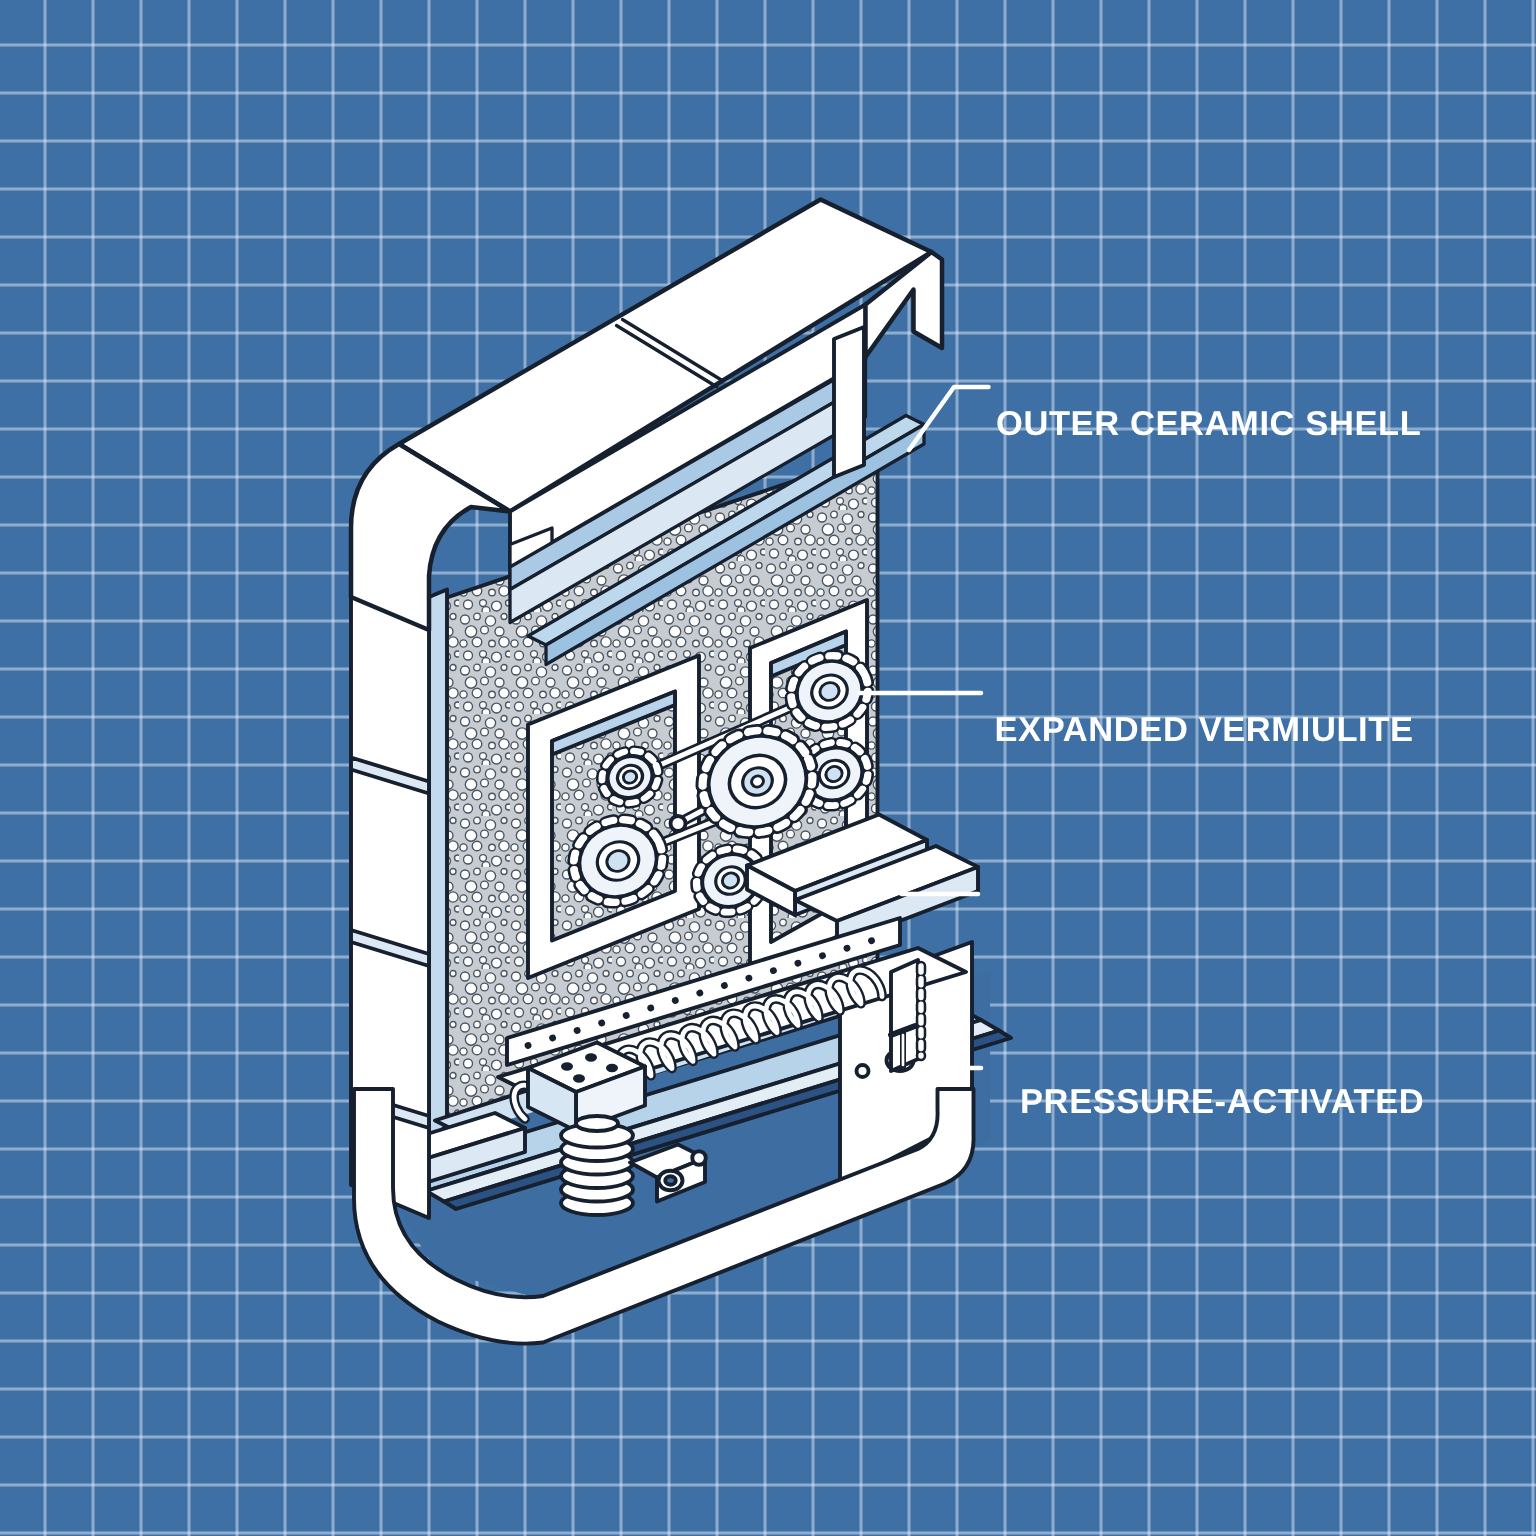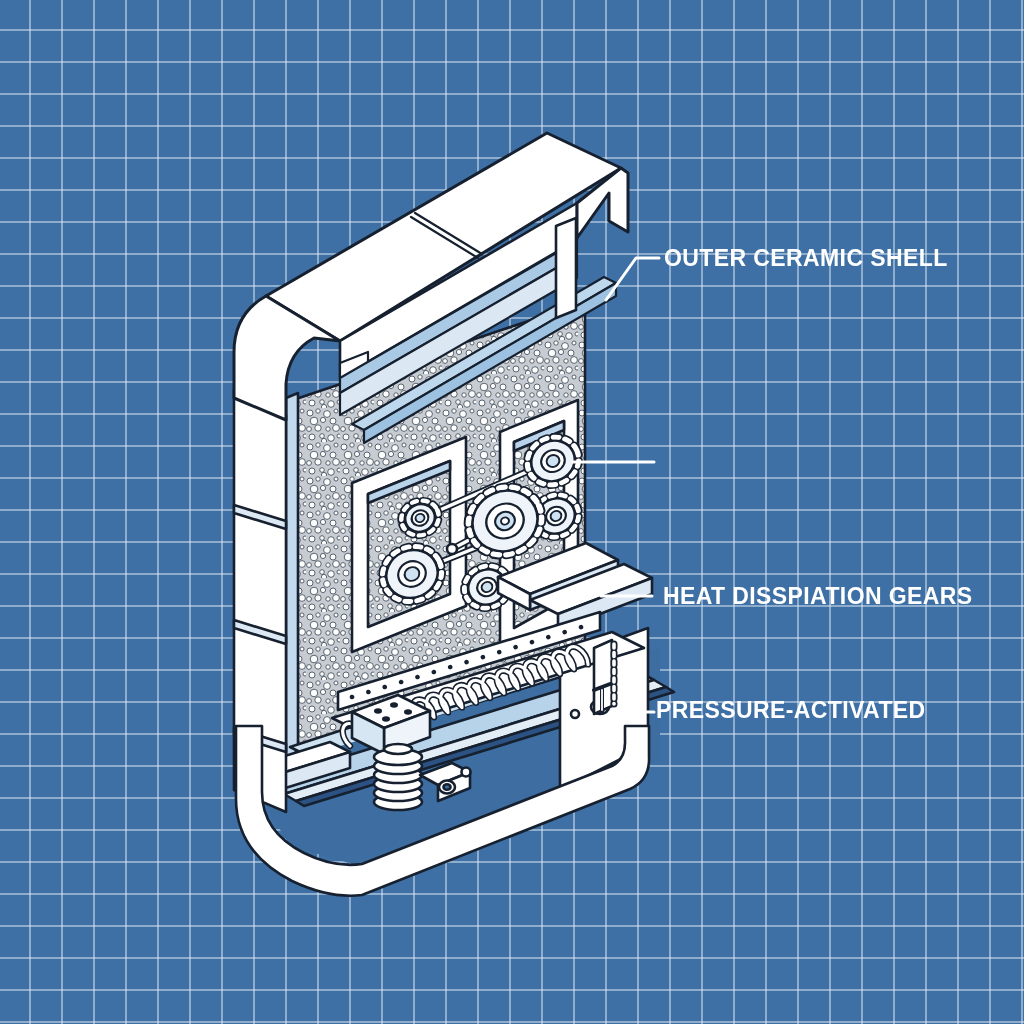--- a/index.html
+++ b/index.html
@@ -19,21 +19,21 @@
   .callout{
     position:absolute;
     color:#FFFFFF;
     font-weight:bold;
     font-size:23px;
     line-height:26px;
     letter-spacing:0.4px;
     white-space:nowrap;
     text-transform:uppercase;
   }
-  .callout span{display:block;}
+  .callout span{display:block;margin-top:24px;}
 </style>
 </head>
 <body>
 
 <div id="canvas">
 
   <svg id="art" width="1024" height="1024" viewBox="0 0 1024 1024">
     <defs>
       <pattern id="pebbles" width="34" height="34" patternUnits="userSpaceOnUse">
         <rect width="34" height="34" fill="#C6CCD2"></rect>
@@ -253,23 +253,21 @@
       <polyline points="601,596 652,596"></polyline>
       <polyline points="613,712 654,712"></polyline>
     </g>
   </svg>
 
   <div class="callout" style="left:664px;top:245px;">
     <span>OUTER CERAMIC SHELL</span>
   </div>
 
   <div class="callout" style="left:663px;top:449px;">
+    <span>EXPANDED VERMIULITE</span>
   </div>
 
-  <div class="callout" style="left:663px;top:583px;">
-    <span>HEAT DISSPIATION GEARS</span>
-  </div>
-
-  <div class="callout" style="left:656px;top:697px;">
+
+  <div class="callout" style="left:680px;top:697px;">
     <span>PRESSURE-ACTIVATED</span>
   </div>
 
 </div>
 
 </body></html>

